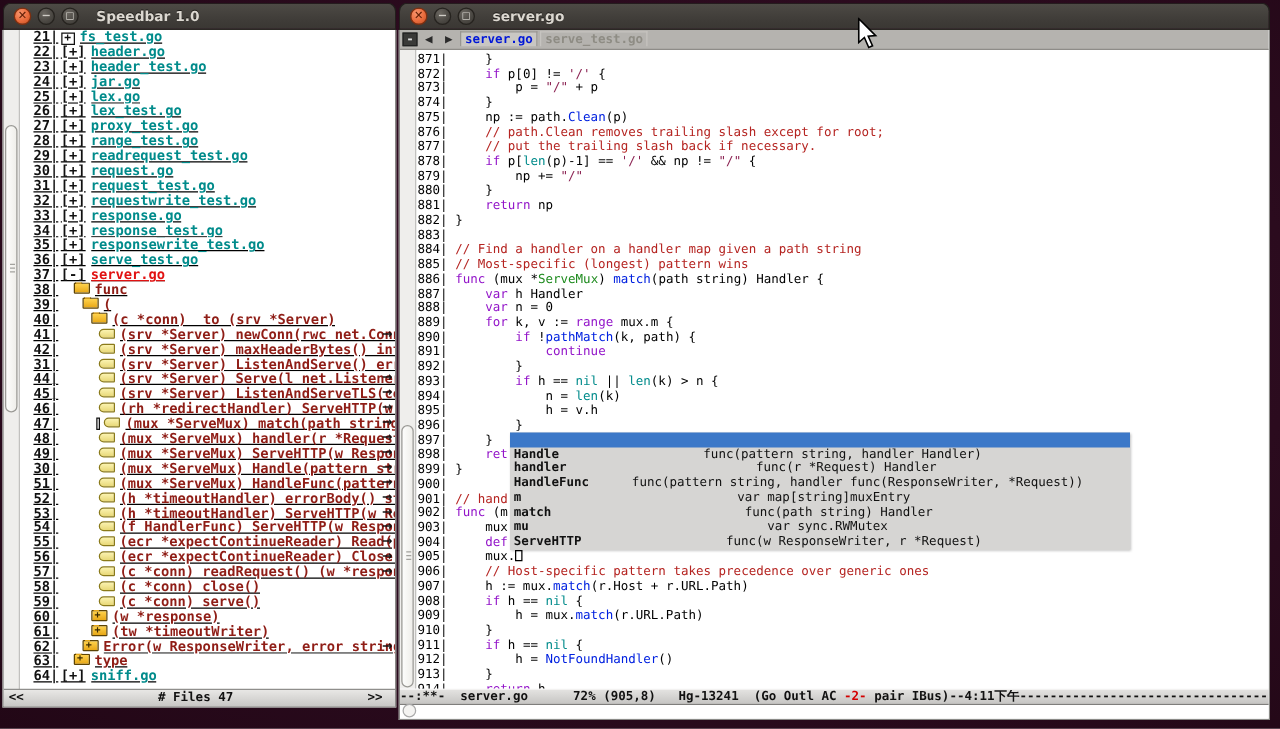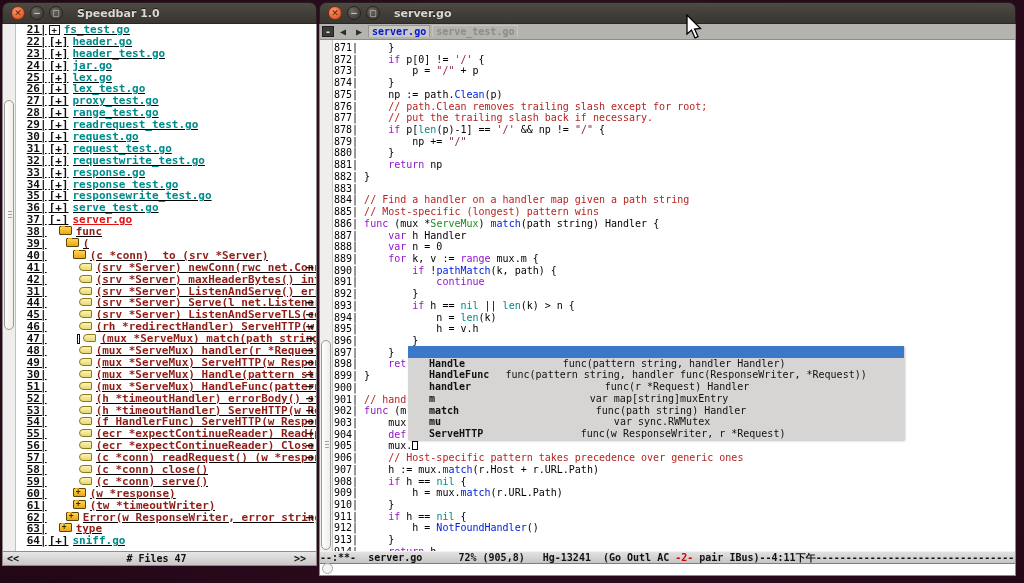--- a/index.html
+++ b/index.html
@@ -79,21 +79,21 @@
   .codelines{position:absolute;left:14px;top:2px;right:0;
     font:10px "DejaVu Sans Mono",monospace;}
   .codeline{height:11.72px;line-height:11.72px;white-space:pre;}
   .ln{color:#000;}
   .tok-d{color:#000;} .tok-k{color:#9315c9;} .tok-c{color:#b52421;}
   .tok-s{color:#8b2252;} .tok-f{color:#0021e0;} .tok-t{color:#1e8b1e;} .tok-b{color:#008b8b;}
   .holcur{display:inline-block;width:5.5px;height:9px;border:1px solid #000;vertical-align:-1px;box-sizing:border-box;}
   
   .acpopup{position:absolute;background:#d6d5d3;box-shadow:1px 1px 2px rgba(0,0,0,.25);
     font:10px "DejaVu Sans Mono",monospace;color:#111;z-index:5;}
-  .acrow{height:11.72px;line-height:11.72px;display:flex;white-space:pre;padding:0 21px;}
+  .acrow{height:11.72px;line-height:11.72px;display:flex;white-space:pre;padding:0 3px;}
   .acrow .nm{flex:0 0 auto;font-weight:bold;}
   .acrow .sg{flex:1;text-align:center;}
   .acrow.sel{background:#3c78c8;}
   
   .modeline{position:absolute;left:0;right:0;bottom:11px;height:13px;
     background:linear-gradient(#e3e2e0,#c6c5c3);border-top:1px solid #f3f2f1;border-bottom:1px solid #7f7e7c;
     font:bold 10px "DejaVu Sans Mono",monospace;color:#111;white-space:pre;overflow:hidden;
     line-height:11px;box-sizing:border-box;}
   .ml-red{color:#d40000;}
   .echoarea{position:absolute;left:0;right:0;bottom:0;height:11px;background:#fff;}
@@ -242,22 +242,22 @@
           <div class="codeline"><span class="ln">909| </span><span class="tok-d">        h = mux.</span><span class="tok-f">match</span><span class="tok-d">(r.URL.Path)</span></div>
           <div class="codeline"><span class="ln">910| </span><span class="tok-d">    }</span></div>
           <div class="codeline"><span class="ln">911| </span><span class="tok-d">    </span><span class="tok-k">if</span><span class="tok-d"> h == </span><span class="tok-b">nil</span><span class="tok-d"> {</span></div>
           <div class="codeline"><span class="ln">912| </span><span class="tok-d">        h = </span><span class="tok-f">NotFoundHandler</span><span class="tok-d">()</span></div>
           <div class="codeline"><span class="ln">913| </span><span class="tok-d">    }</span></div>
           <div class="codeline"><span class="ln">914| </span><span class="tok-d">    </span><span class="tok-k">return</span><span class="tok-d"> h</span></div>
         </div>
       <div class="acpopup" id="acpopup" style="left:88px;top:306px;width:496px;">
           <div class="acrow sel"><span class="nm"></span><span class="sg"></span></div>
           <div class="acrow"><span class="nm">Handle</span><span class="sg">func(pattern string, handler Handler)</span></div>
+          <div class="acrow"><span class="nm">handler</span><span class="sg">func(r *Request) Handler</span></div>
           <div class="acrow"><span class="nm">HandleFunc</span><span class="sg">func(pattern string, handler func(ResponseWriter, *Request))</span></div>
-          <div class="acrow"><span class="nm">handler</span><span class="sg">func(r *Request) Handler</span></div>
           <div class="acrow"><span class="nm">m</span><span class="sg">var map[string]muxEntry</span></div>
           <div class="acrow"><span class="nm">match</span><span class="sg">func(path string) Handler</span></div>
           <div class="acrow"><span class="nm">mu</span><span class="sg">var sync.RWMutex</span></div>
           <div class="acrow"><span class="nm">ServeHTTP</span><span class="sg">func(w ResponseWriter, r *Request)</span></div>
         </div>
     </div>
     <div class="modeline" id="modeline"><span>--:**-  server.go      72% (905,8)   Hg-13241  (Go Outl AC </span><span class="ml-red">-2-</span><span> pair IBus)--4:11下午</span><span>--------------------------------------------------------------</span></div>
     <div class="echoarea">
       <span class="echoknob"></span>
       <span></span>

